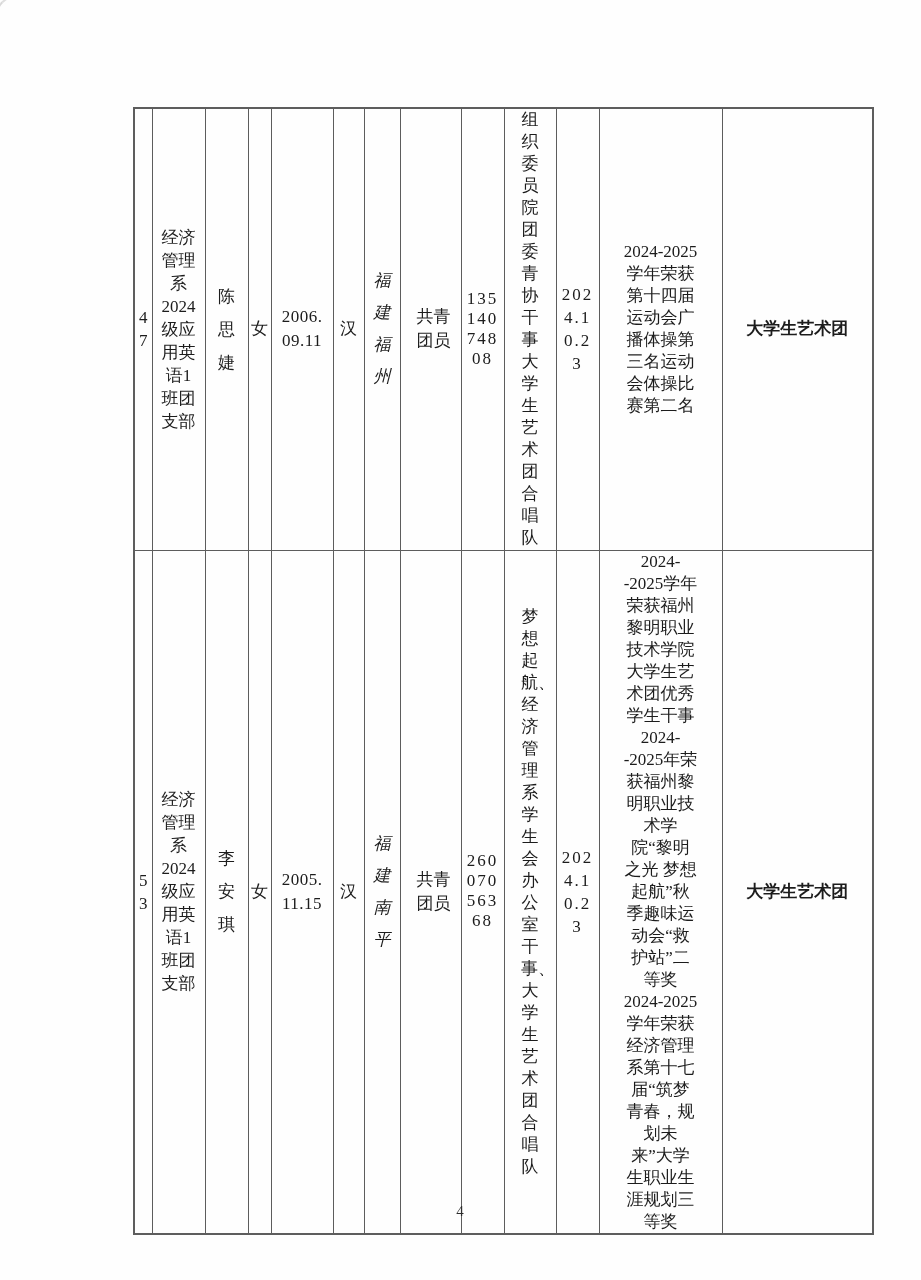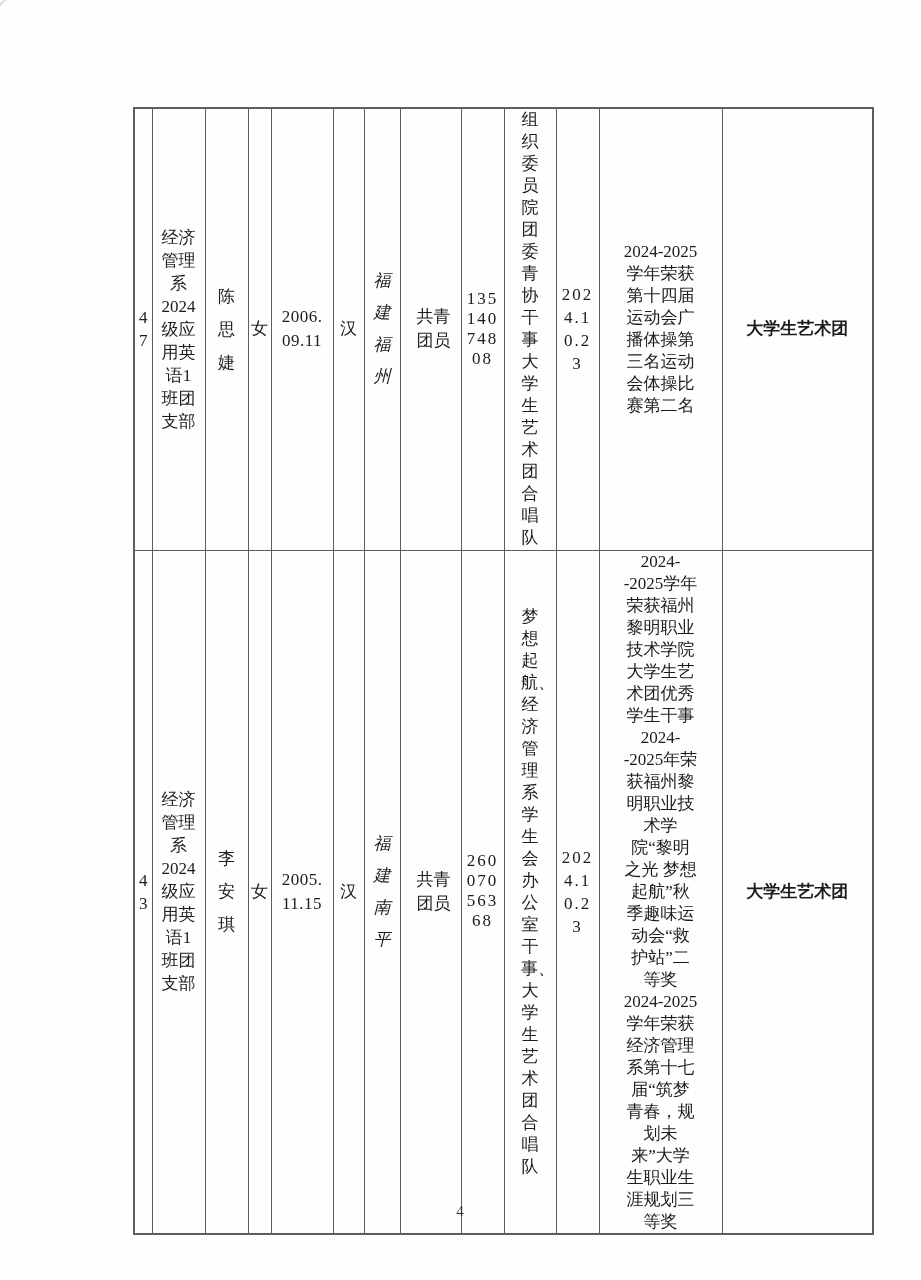--- a/index.html
+++ b/index.html
@@ -106,21 +106,21 @@
         <td><span>汉</span></td>
         <td><span class="stack w-place">福建福州</span></td>
         <td><span class="stack w-polit">共青团员</span></td>
         <td><span class="stack w-phone">13514074808</span></td>
         <td><span class="stack w-pos">组织委员院团委青协干事大学生艺术团合唱队</span></td>
         <td><span class="stack w-date">2024.10.23</span></td>
         <td class="cell-awards"><span class="award-text">2024-2025学年荣获第十四届运动会广播体操第三名运动会体操比赛第二名</span></td>
         <td class="cell-remark"><span>大学生艺术团</span></td>
       </tr>
       <tr class="row-b">
-        <td><span class="stack w-num">43</span></td>
+        <td><span class="stack w-num">53</span></td>
         <td><span class="stack w-class">经济管理系2024级应用英语1班团支部</span></td>
         <td><span class="stack w-name">李安琪</span></td>
         <td><span>女</span></td>
         <td><span class="stack w-birth">2005.11.15</span></td>
         <td><span>汉</span></td>
         <td><span class="stack w-place">福建南平</span></td>
         <td><span class="stack w-polit">共青团员</span></td>
         <td><span class="stack w-phone">26007056368</span></td>
         <td><span class="stack w-pos">梦想起航、经济管理系学生会办公室干事、大学生艺术团合唱队</span></td>
         <td><span class="stack w-date">2024.10.23</span></td>

